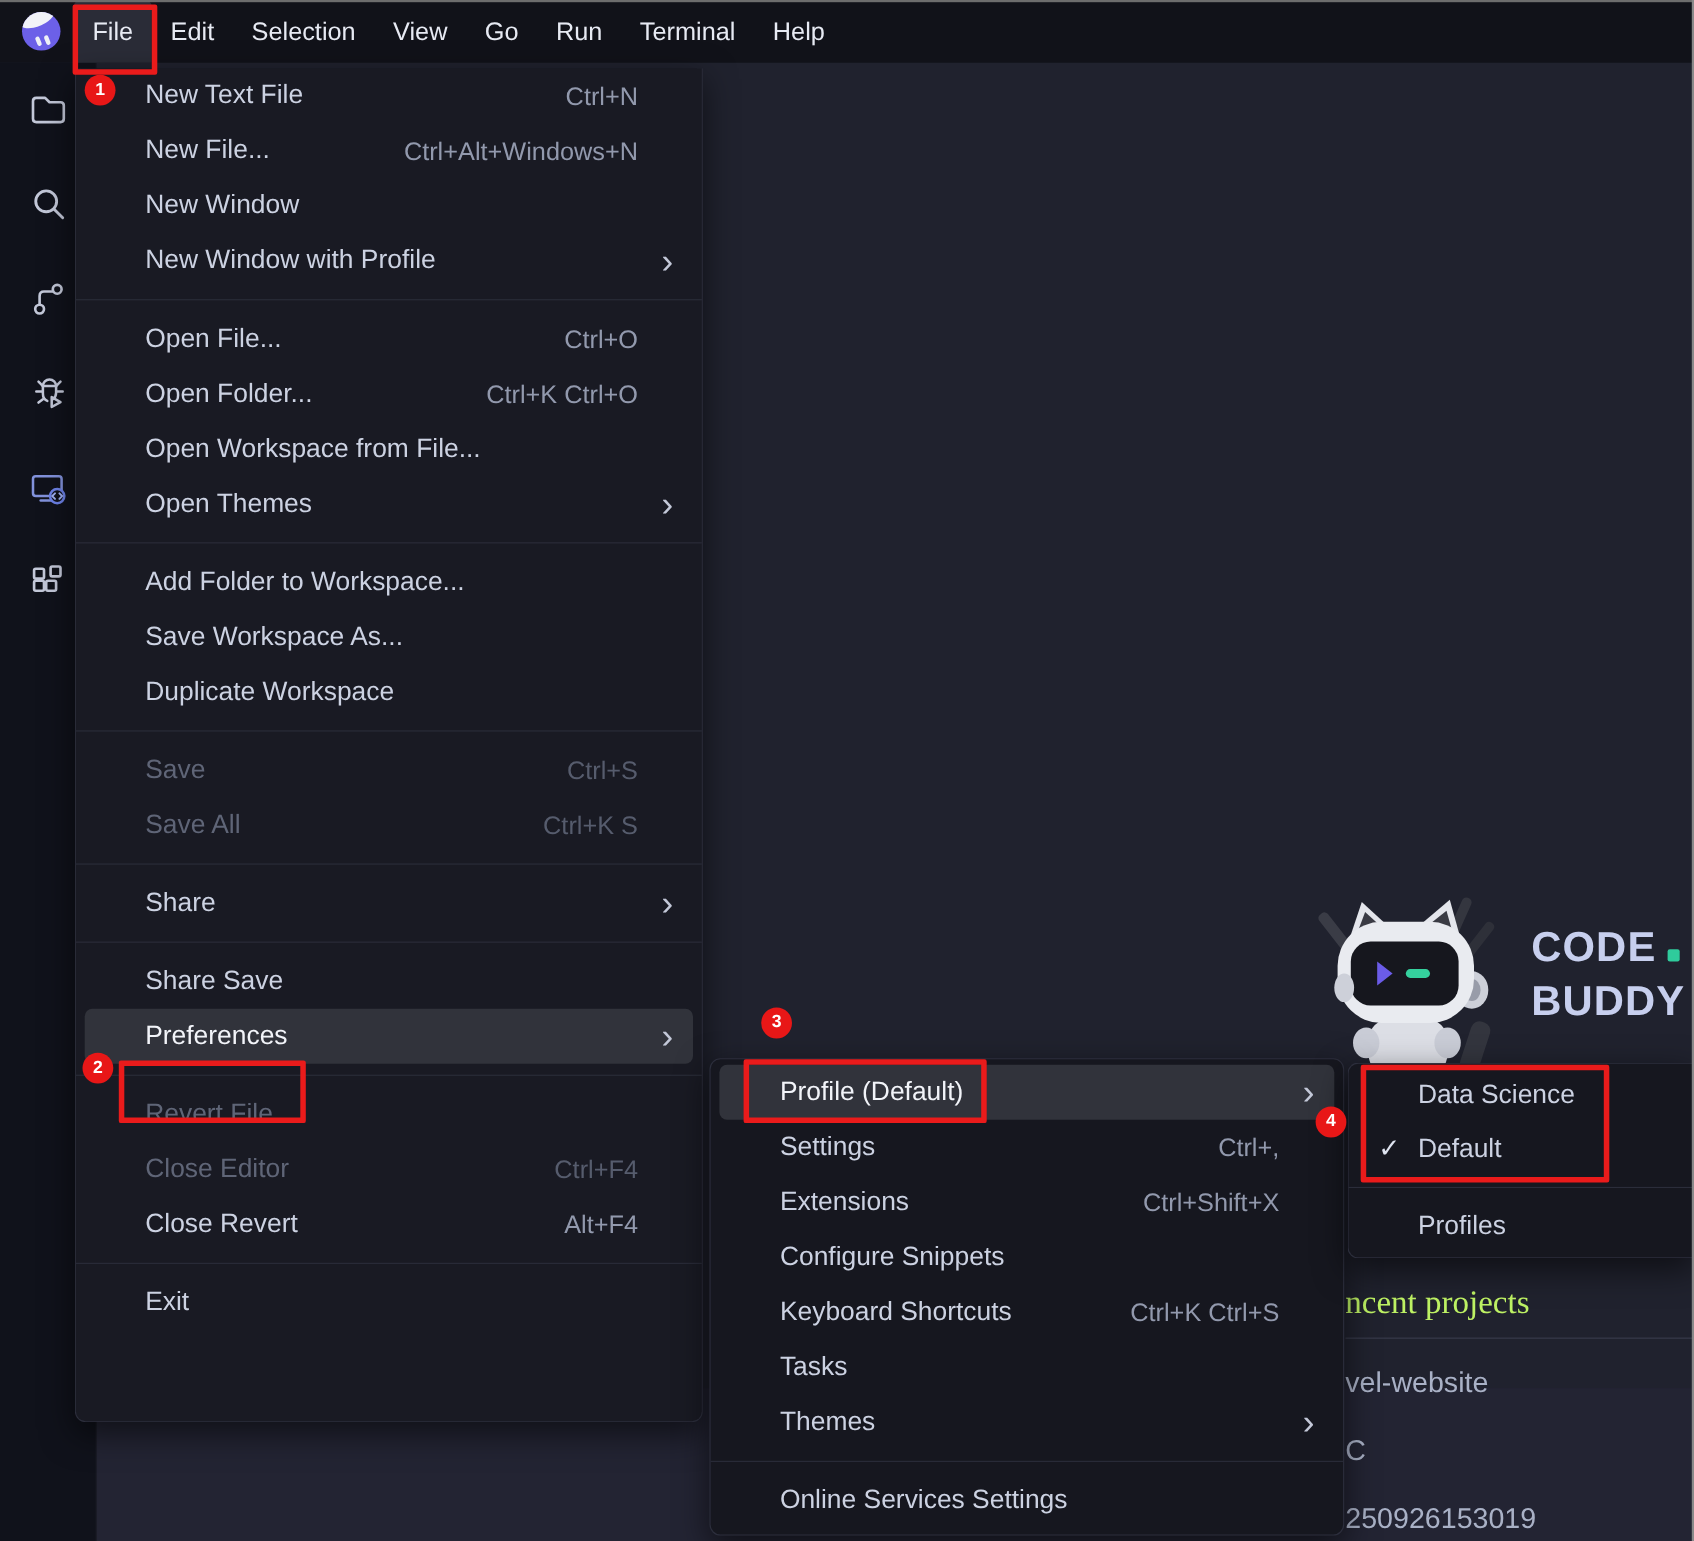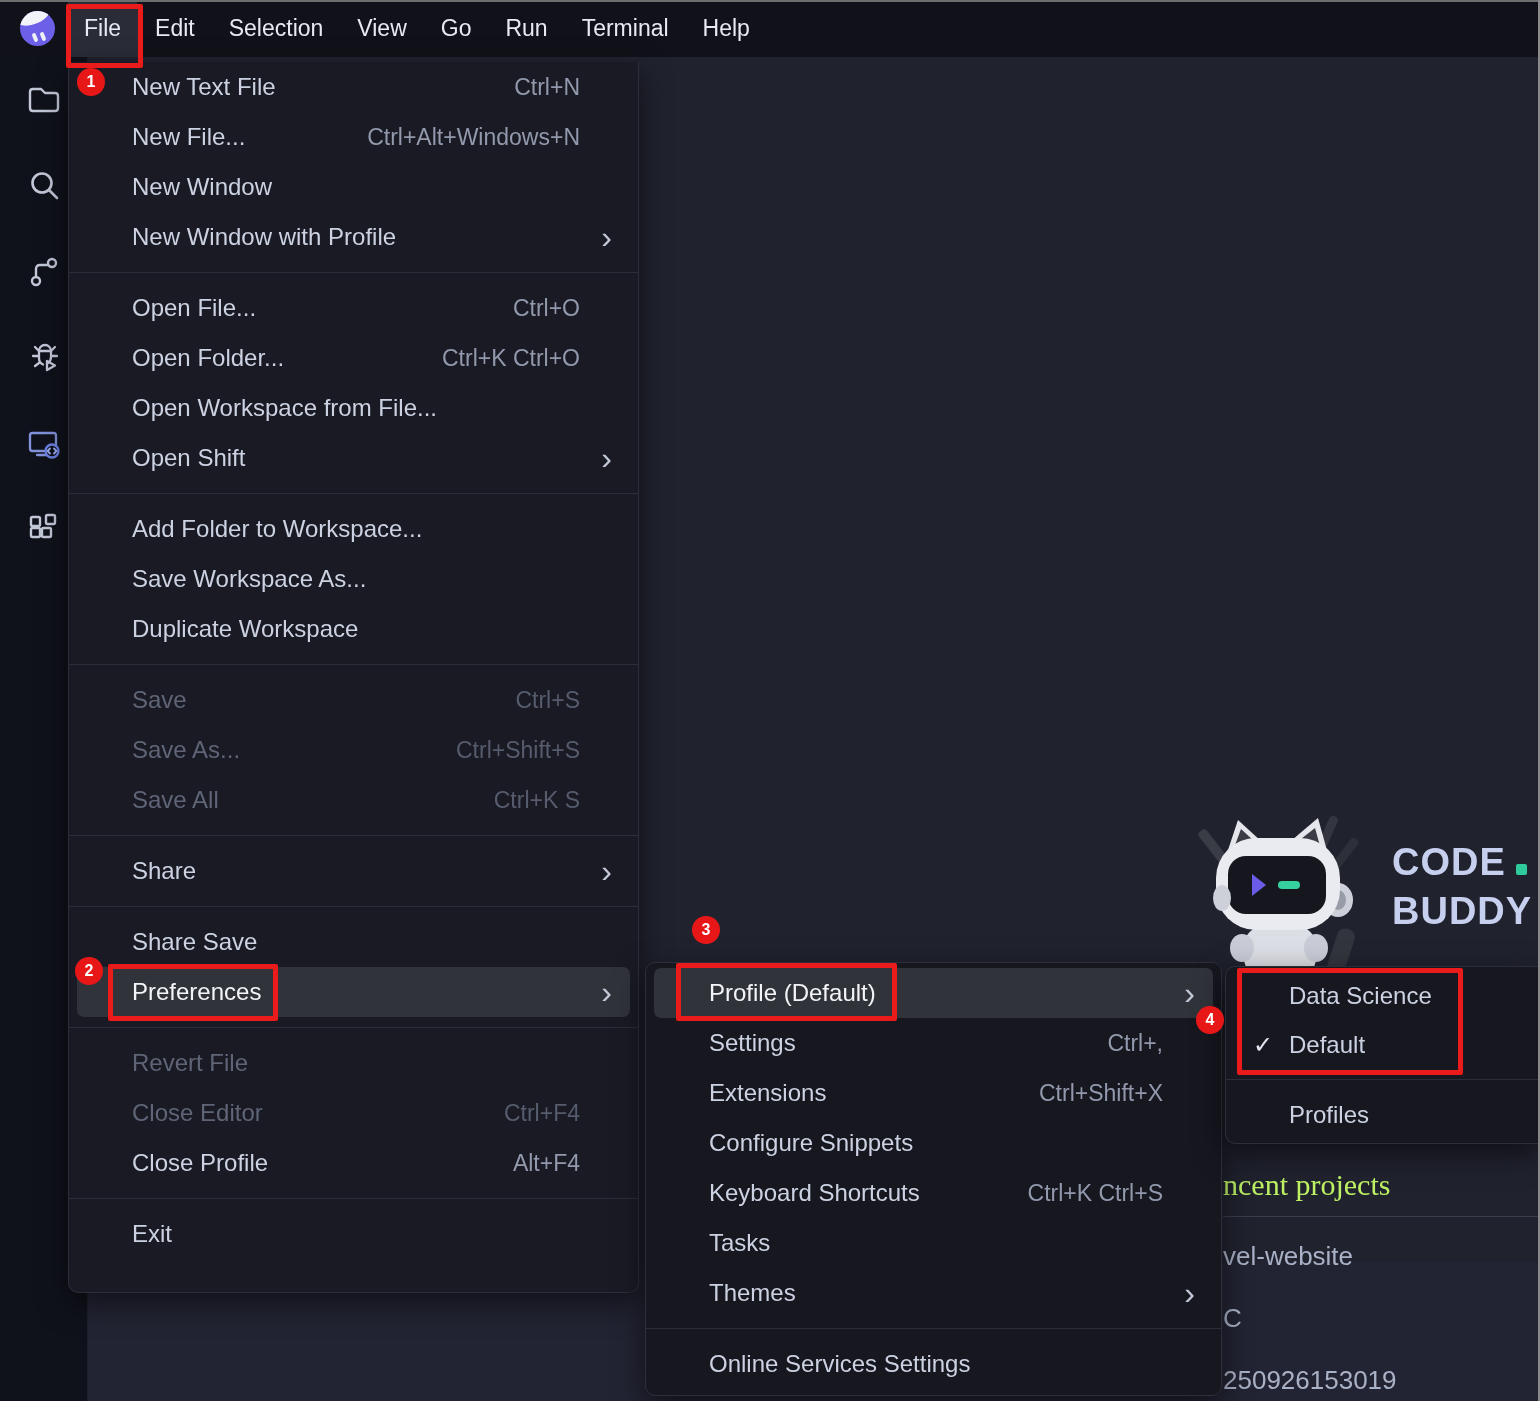--- a/index.html
+++ b/index.html
@@ -223,21 +223,21 @@
         <span class="chev"></span>
       </div>
       <div class="mi">
         <span class="chk"></span>
         <span class="lbl">Open Workspace from File...</span>
         <span class="sc"></span>
         <span class="chev"></span>
       </div>
       <div class="mi">
         <span class="chk"></span>
-        <span class="lbl">Open Shift</span>
+        <span class="lbl">Open Themes</span>
         <span class="sc"></span>
         <span class="chev">›</span>
       </div>
       <div class="sep"></div>
       <div class="mi">
         <span class="chk"></span>
         <span class="lbl">Add Folder to Workspace...</span>
         <span class="sc"></span>
         <span class="chev"></span>
       </div>
@@ -255,26 +255,20 @@
       </div>
       <div class="sep"></div>
       <div class="mi disabled">
         <span class="chk"></span>
         <span class="lbl">Save</span>
         <span class="sc">Ctrl+S</span>
         <span class="chev"></span>
       </div>
       <div class="mi disabled">
         <span class="chk"></span>
-        <span class="lbl">Save As...</span>
-        <span class="sc">Ctrl+Shift+S</span>
-        <span class="chev"></span>
-      </div>
-      <div class="mi disabled">
-        <span class="chk"></span>
         <span class="lbl">Save All</span>
         <span class="sc">Ctrl+K S</span>
         <span class="chev"></span>
       </div>
       <div class="sep"></div>
       <div class="mi">
         <span class="chk"></span>
         <span class="lbl">Share</span>
         <span class="sc"></span>
         <span class="chev">›</span>
@@ -300,21 +294,21 @@
         <span class="chev"></span>
       </div>
       <div class="mi disabled">
         <span class="chk"></span>
         <span class="lbl">Close Editor</span>
         <span class="sc">Ctrl+F4</span>
         <span class="chev"></span>
       </div>
       <div class="mi">
         <span class="chk"></span>
-        <span class="lbl">Close Profile</span>
+        <span class="lbl">Close Revert</span>
         <span class="sc">Alt+F4</span>
         <span class="chev"></span>
       </div>
       <div class="sep"></div>
       <div class="mi">
         <span class="chk"></span>
         <span class="lbl">Exit</span>
         <span class="sc"></span>
         <span class="chev"></span>
       </div>

